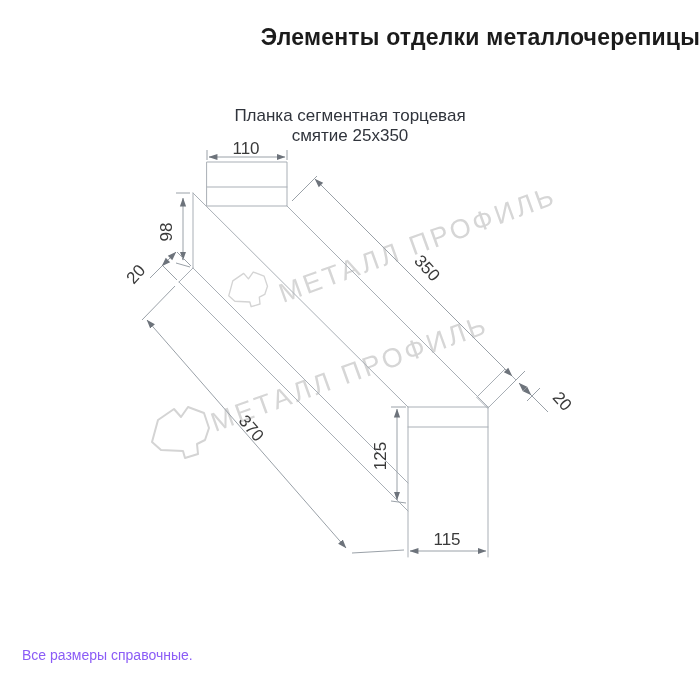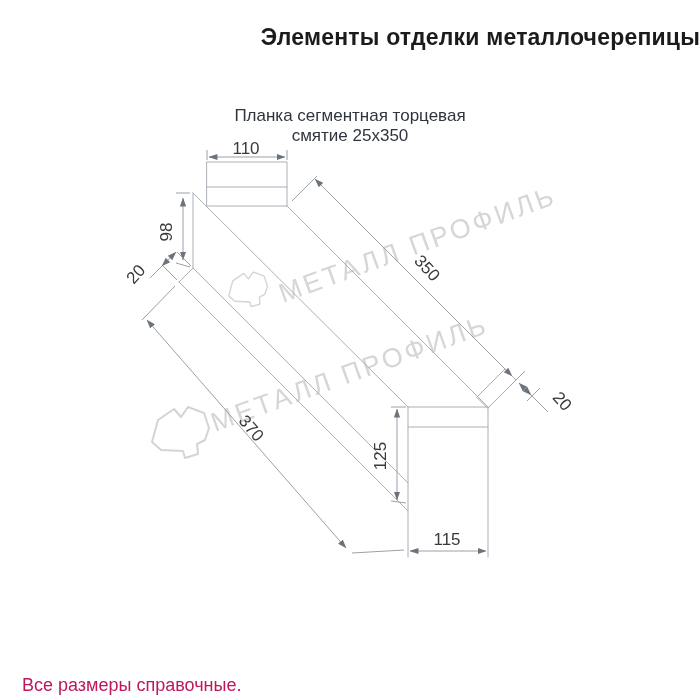--- a/index.html
+++ b/index.html
@@ -9,22 +9,22 @@
   }
   .page-title{
     position:absolute;top:24px;left:0;width:700px;text-align:right;
     font-size:23px;font-weight:bold;color:#1b1b1b;letter-spacing:0.2px;
   }
   .subtitle{
     position:absolute;top:94px;left:0;width:700px;text-align:center;
     font-size:17px;color:#30343c;line-height:20px;margin-top:12px;
   }
   .footer{
-    position:absolute;left:22px;top:673px;
-    font-size:18px;color:#be185d;line-height:24px;
+    position:absolute;left:22px;top:643px;
+    font-size:14px;color:#8b5cf6;line-height:24px;
   }
   svg{position:absolute;left:0;top:0;}
   .ln{stroke:#a9afb6;stroke-width:1;fill:none;stroke-linecap:round;}
   .dim{stroke:#9aa1a8;stroke-width:1;fill:none;}
   .dimtxt{fill:#3a3a3a;font-size:17px;font-family:"Liberation Sans",sans-serif;}
   .wmtxt{fill:#d6d6d6;font-size:27px;letter-spacing:3px;font-family:"Liberation Sans",sans-serif;}
   .wmlogo{stroke:#d4d4d4;stroke-width:2;fill:#ffffff;stroke-linejoin:round;}
 </style>
 </head>
 <body>

